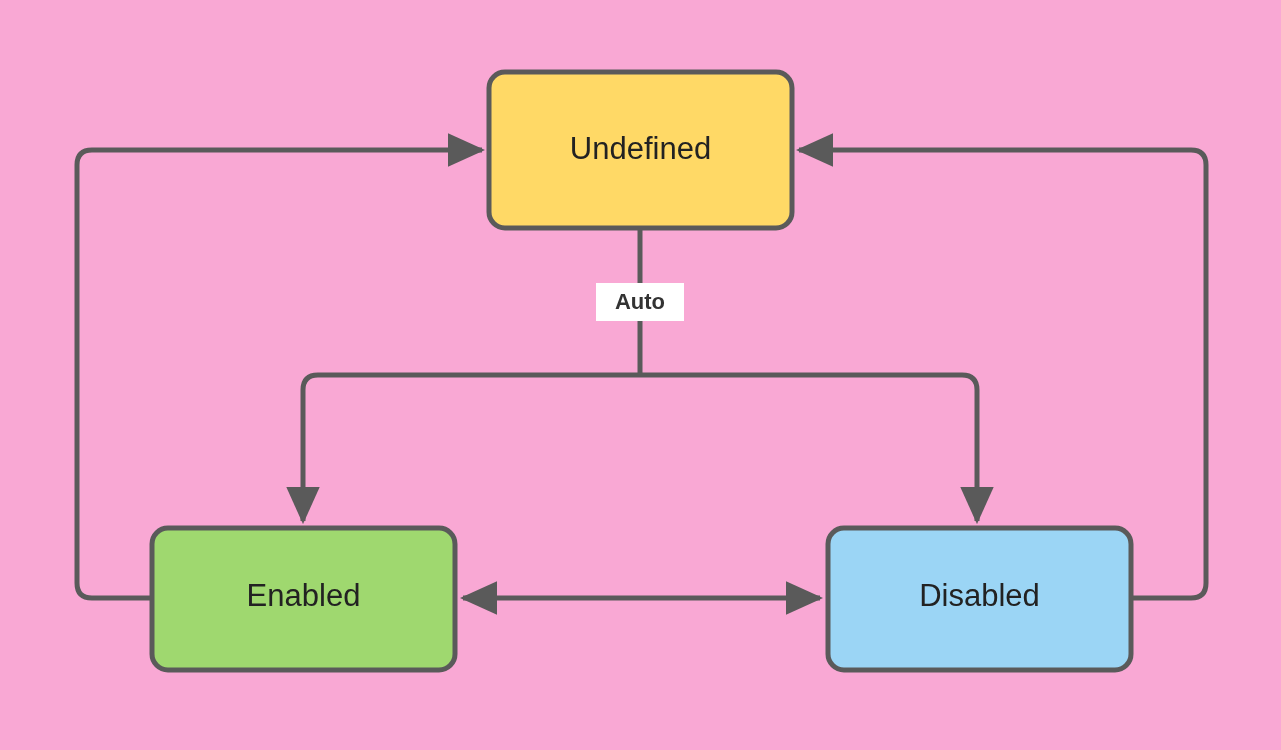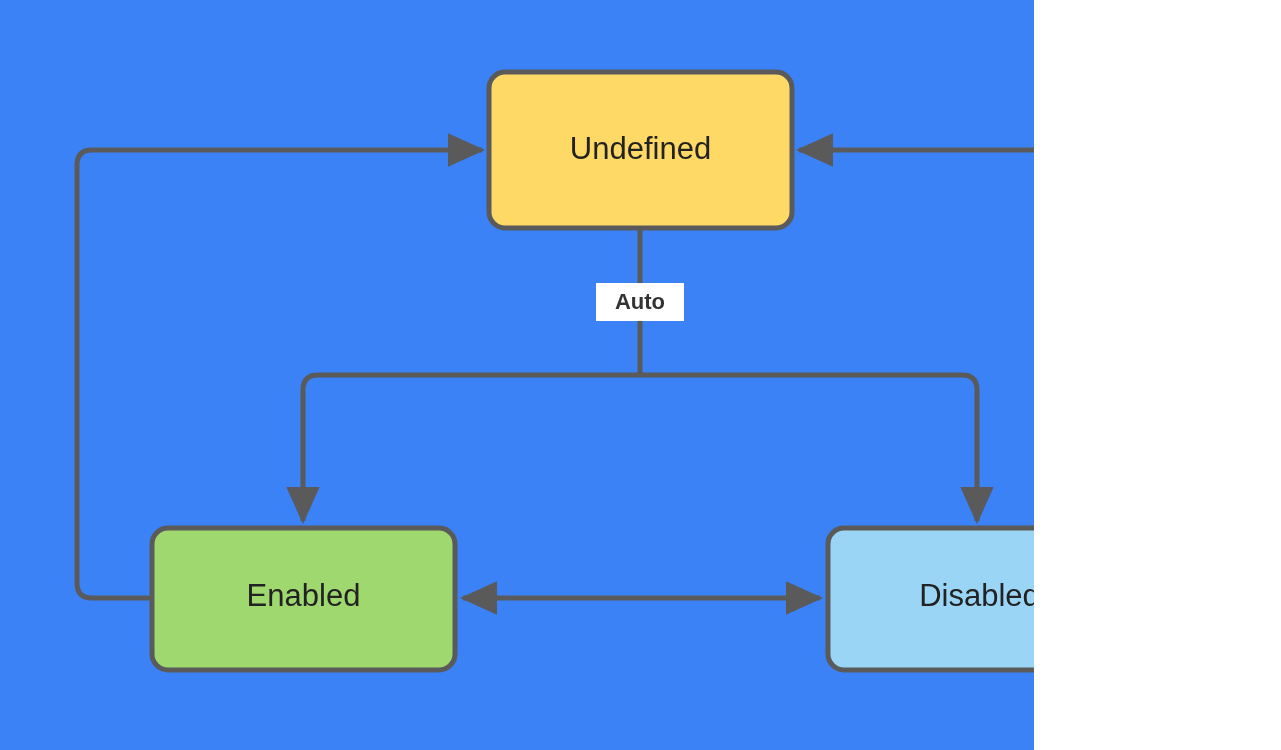--- a/index.html
+++ b/index.html
@@ -5,23 +5,23 @@
   html, body {
     margin: 0;
     padding: 0;
     background: #ffffff;
   }
   body {
     font-family: "Liberation Sans", sans-serif;
   }
   #canvas {
     position: relative;
-    width: 1034px;
+    width: 1281px;
     height: 750px;
-    background: #3b82f6;
+    background: #f9a8d4;
     overflow: hidden;
   }
   #diagram-svg {
     position: absolute;
     top: 0;
     left: 0;
     width: 1281px;
     height: 750px;
   }
   .node-label {

